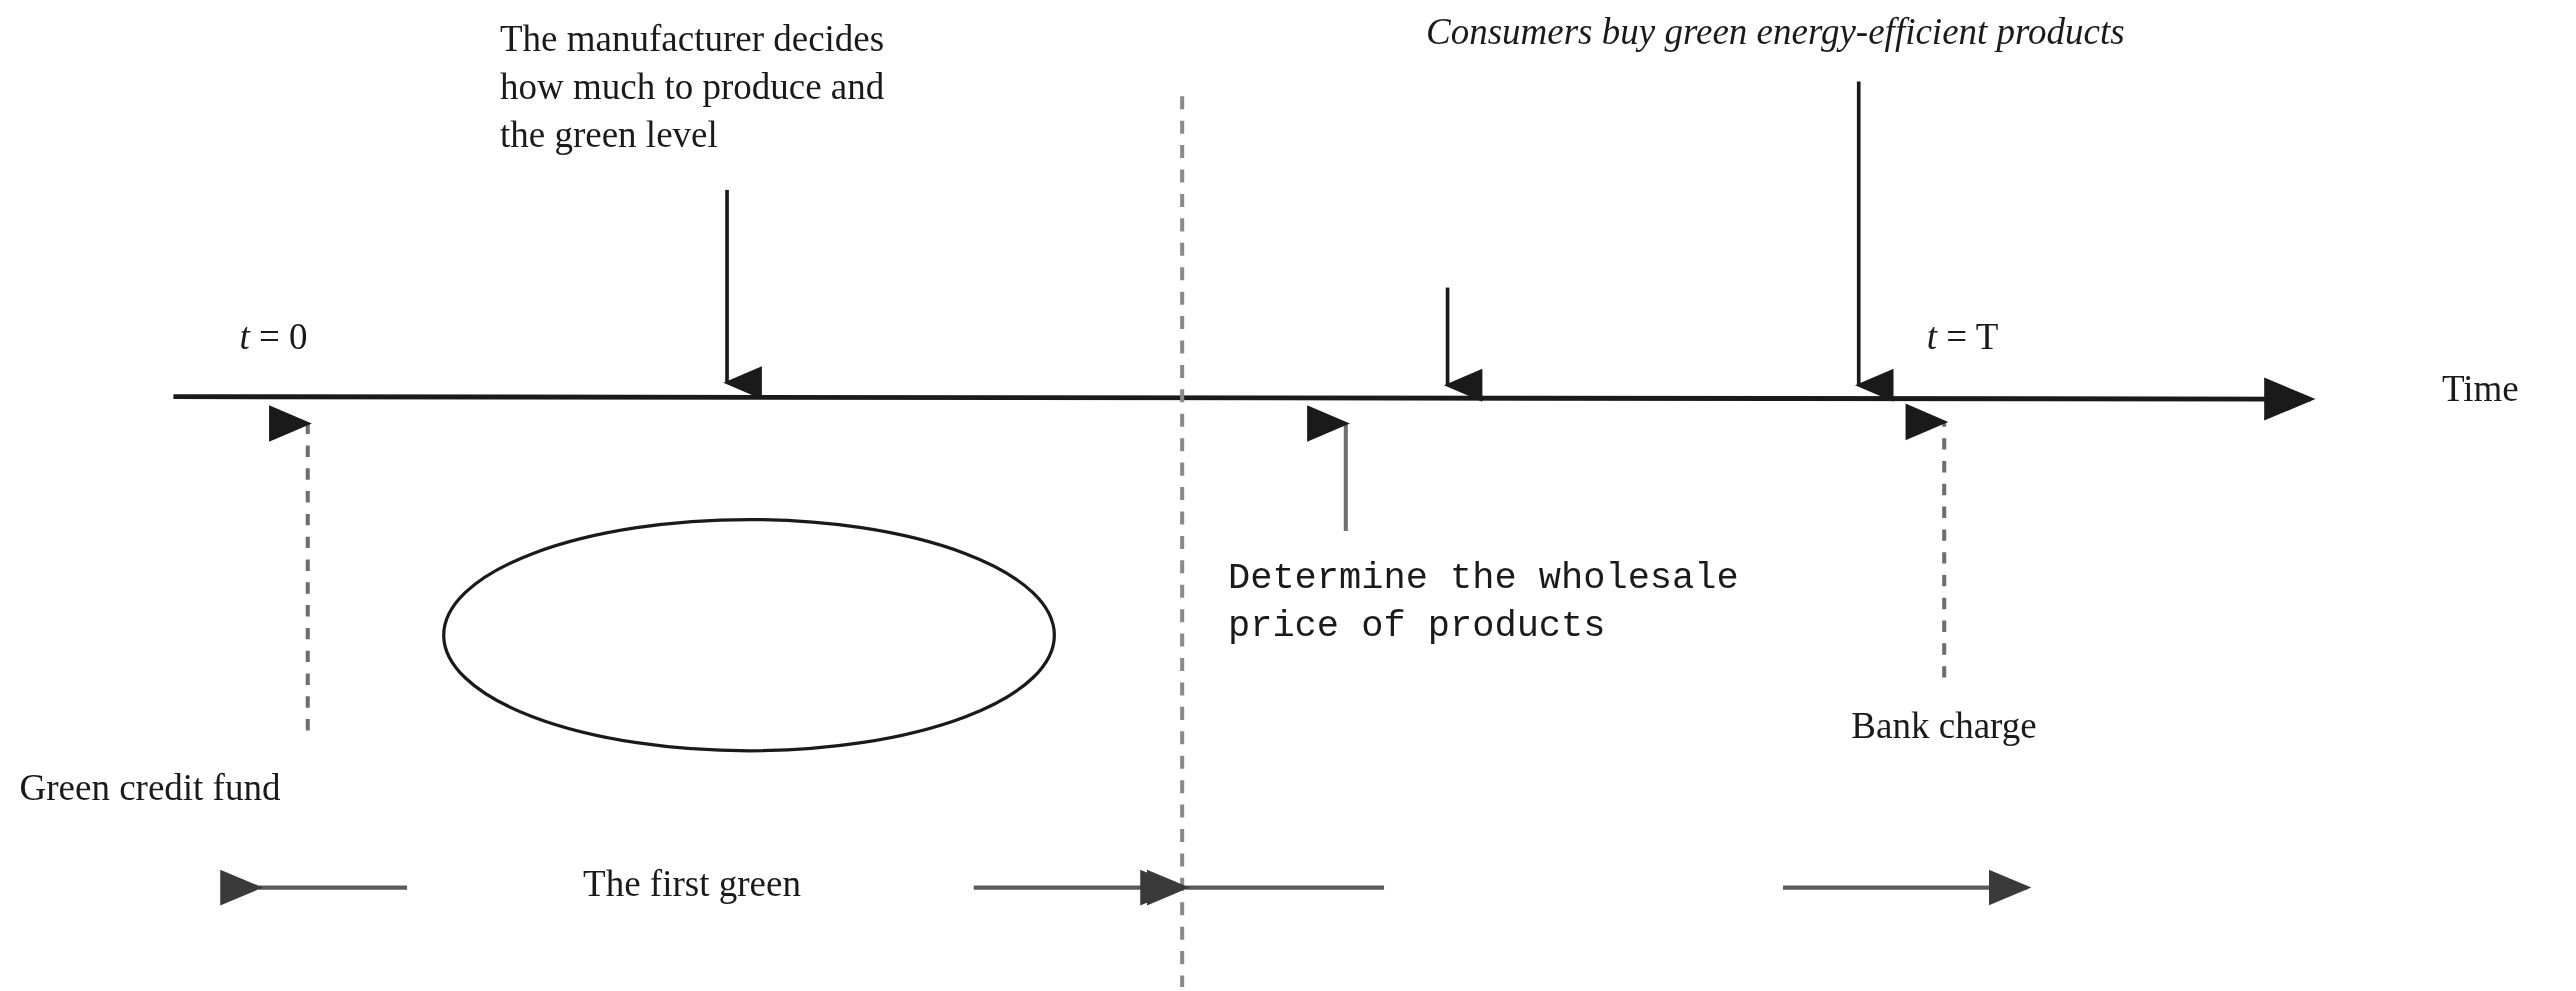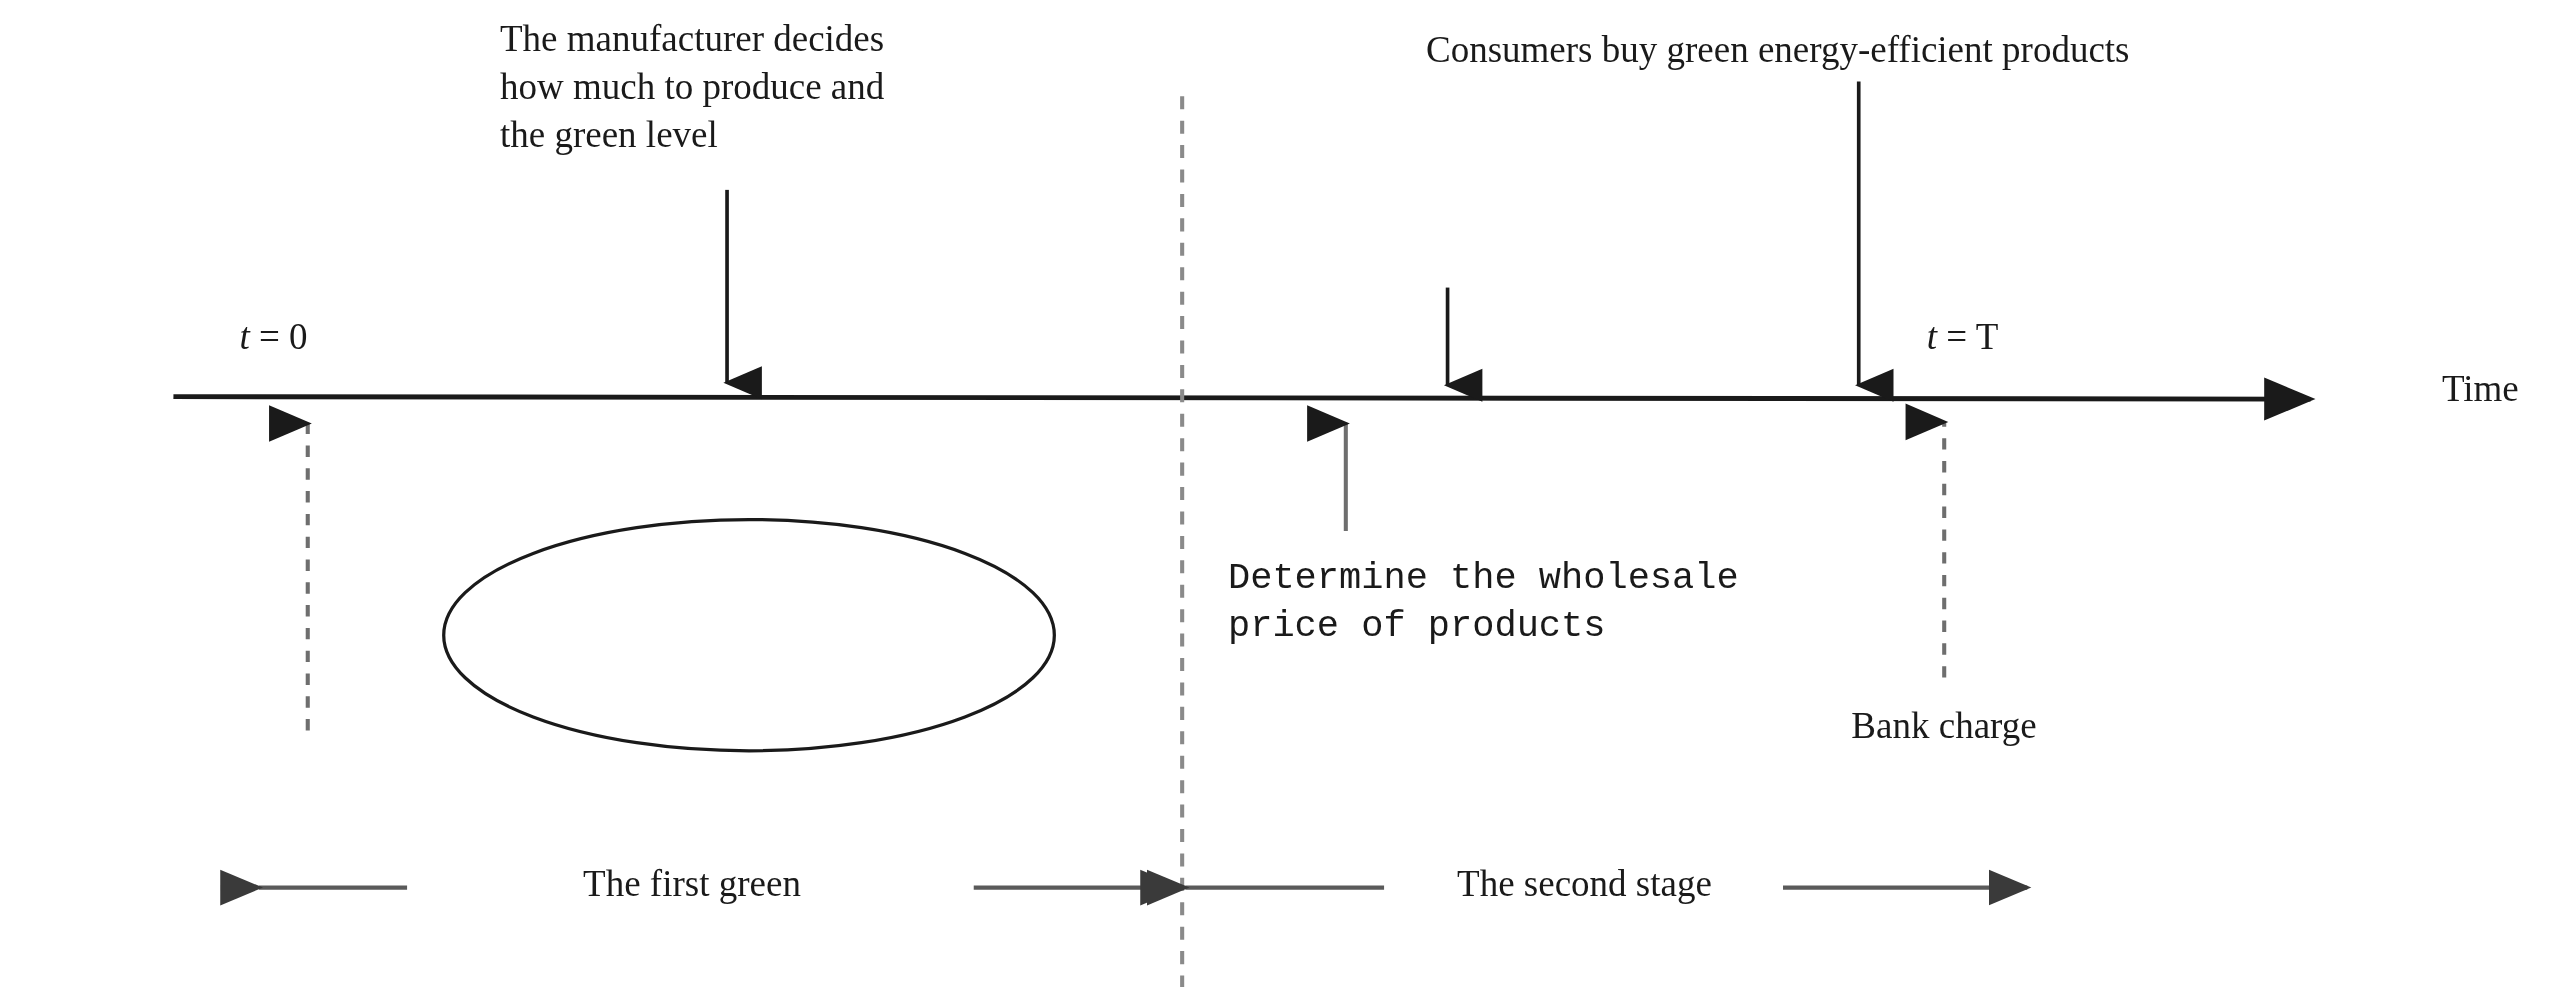--- a/index.html
+++ b/index.html
@@ -106,33 +106,33 @@
       <line x1="1456" y1="1090" x2="1700" y2="1090" stroke="#5a5a5a" stroke-width="5" marker-start="url(#headLeftGray)"></line>
       <line x1="2190" y1="1090" x2="2490" y2="1090" stroke="#5a5a5a" stroke-width="5" marker-end="url(#headRightGray)"></line>
     </g>
   </svg>
 
   <div class="lbl left" style="left:500px; top:14.7px; width:619px;">The manufacturer decides
 how much to produce and
 the green level</div>
 
 
-  <div class="lbl left" style="left:1426px; top:26px; width:1140px;">Consumers buy green energy-efficient products</div>
+  <div class="lbl left" style="left:1426px; top:8px; width:1140px;font-style:italic;">Consumers buy green energy-efficient products</div>
 
   <div class="lbl center math" style="left:192px; top:313px; width:163px;"><span>t</span><span class="up"> = 0</span></div>
 
   <div class="lbl center math" style="left:1881px; top:313px; width:163px;"><span>t</span><span class="up"> = T</span></div>
 
   <div class="lbl left" style="left:2442px; top:365px; width:163px;">Time</div>
 
 
   <div class="lbl left" style="left:1228px; top:554px; width:619px;font-family:Liberation Mono, monospace;">Determine the wholesale
 price of products</div>
 
+  <div class="lbl left" style="left:19.5px; top:764px; width:423px;">Green credit fund</div>
 
   <div class="lbl center" style="left:1765px; top:702px; width:358px;">Bank charge</div>
 
   <div class="lbl center" style="left:407px; top:860px; width:570px;">The first green</div>
 
-  <div class="lbl center" style="left:1384px; top:860px; width:401px;">The second stage</div>
 
 </div>
 
 
 </body></html>

